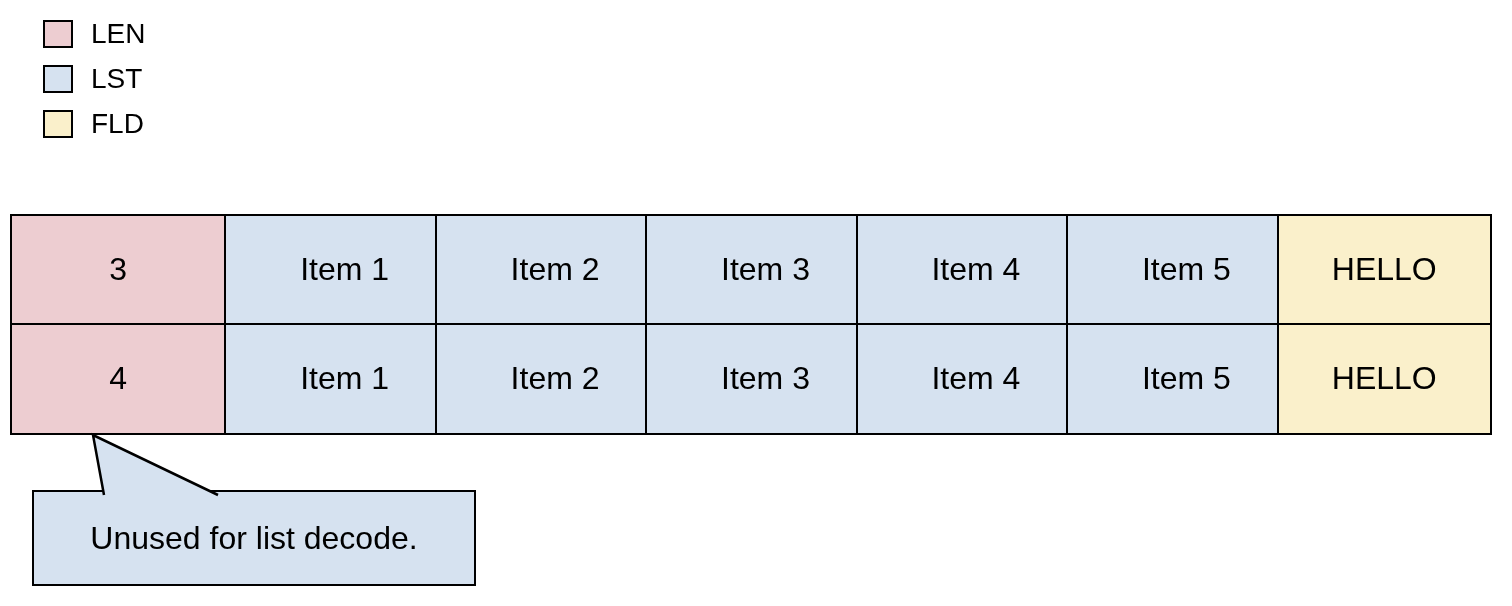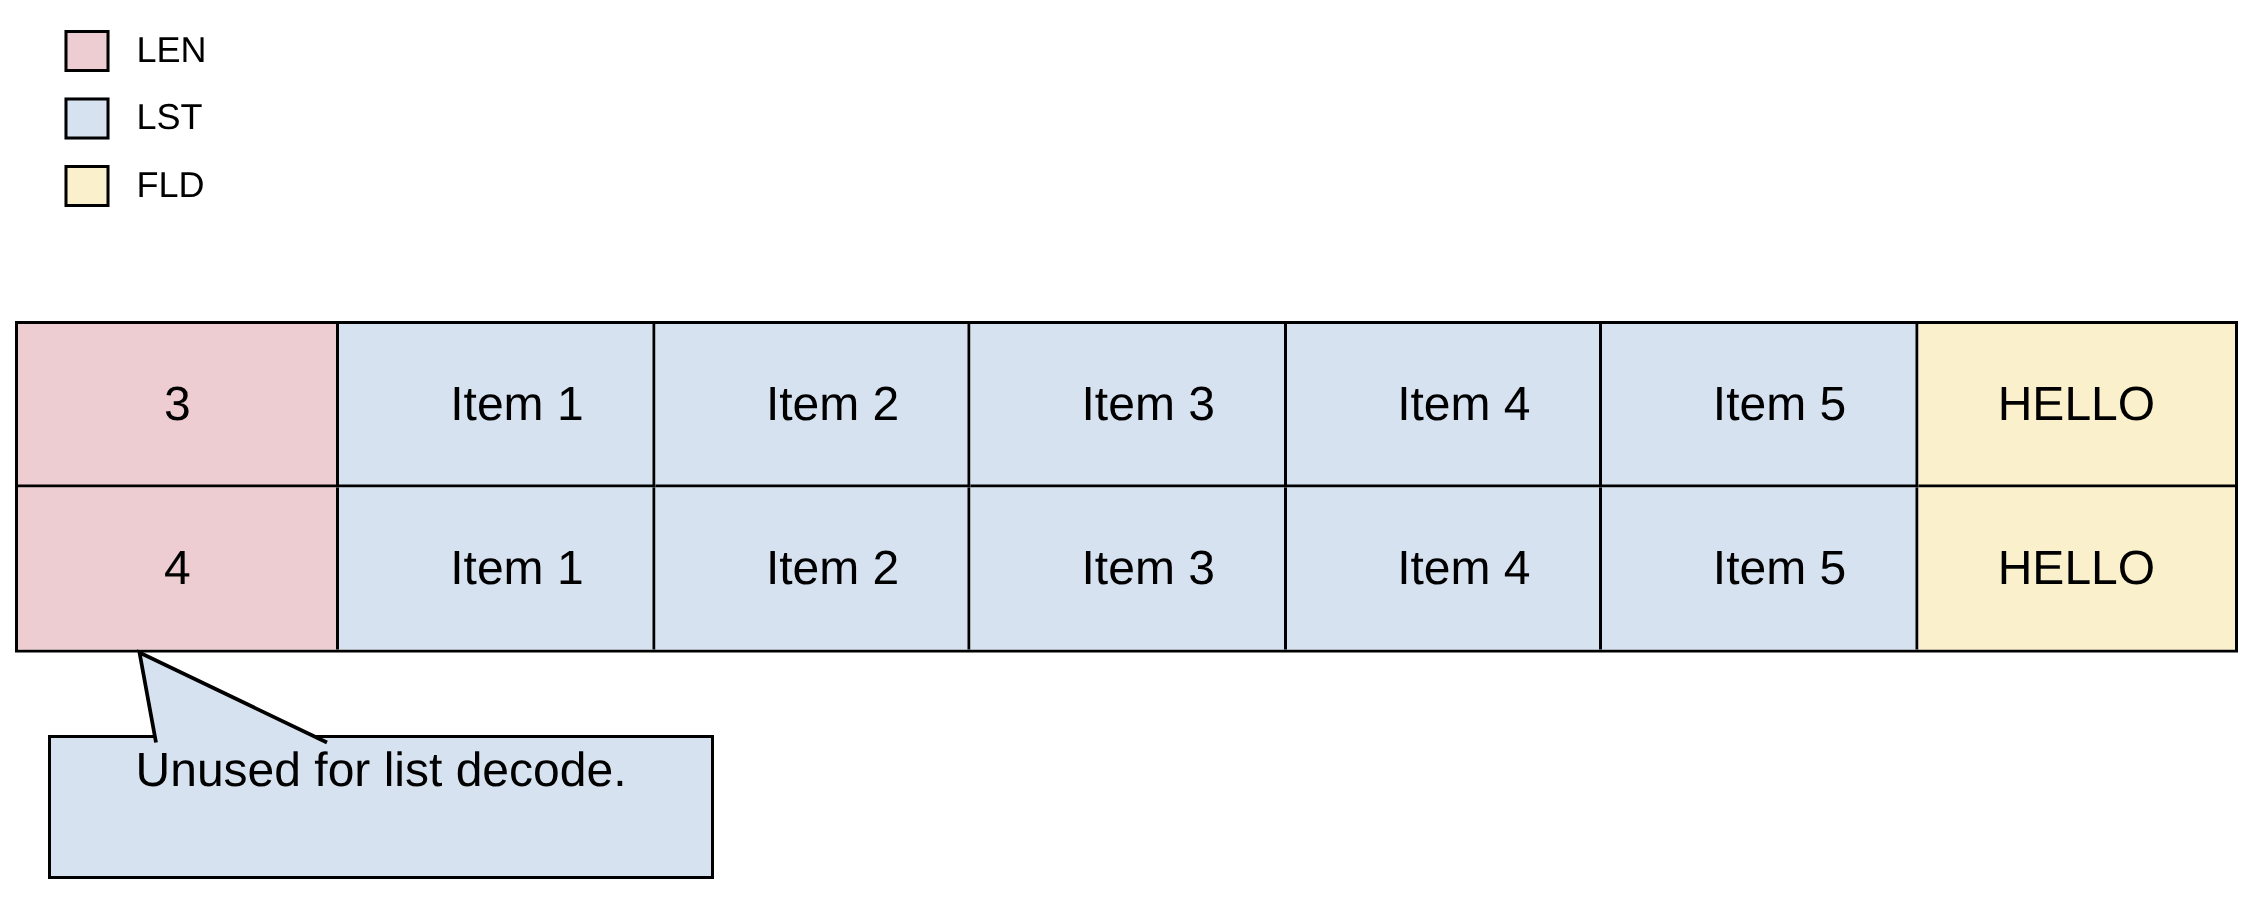--- a/index.html
+++ b/index.html
@@ -34,21 +34,21 @@
     height: 28px;
     box-sizing: border-box;
     border: 2px solid var(--border, #000);
     flex: 0 0 auto;
   }
   .sw-len { background: var(--len-fill, #EDCDD1); }
   .sw-lst { background: var(--lst-fill, #D6E2F0); }
   .sw-fld { background: var(--fld-fill, #FAF0CB); }
   .legend-label {
     margin-left: 18px;
-    font-size: 24px;
+    font-size: 28px;
     line-height: 28px;
     white-space: nowrap;
   }
 
   
   .mem-table {
     position: absolute;
     left: 10px;
     top: 214px;
     width: 1482px;
@@ -78,22 +78,22 @@
   .callout-bubble {
     position: absolute;
     left: 32px;
     top: 490px;
     width: 444px;
     height: 96px;
     box-sizing: border-box;
     background: var(--lst-fill, #D6E2F0);
     border: 2px solid var(--border, #000);
     display: flex;
-    flex-direction: row;
-    align-items: flex-start;
+    flex-direction: column;
+    align-items: center;
     justify-content: center;
     text-align: center;
     font-size: 32px;
     line-height: 42px;
     z-index: 1;
   }
   .callout-tail {
     position: absolute;
     left: 60px;
     top: 425px;

